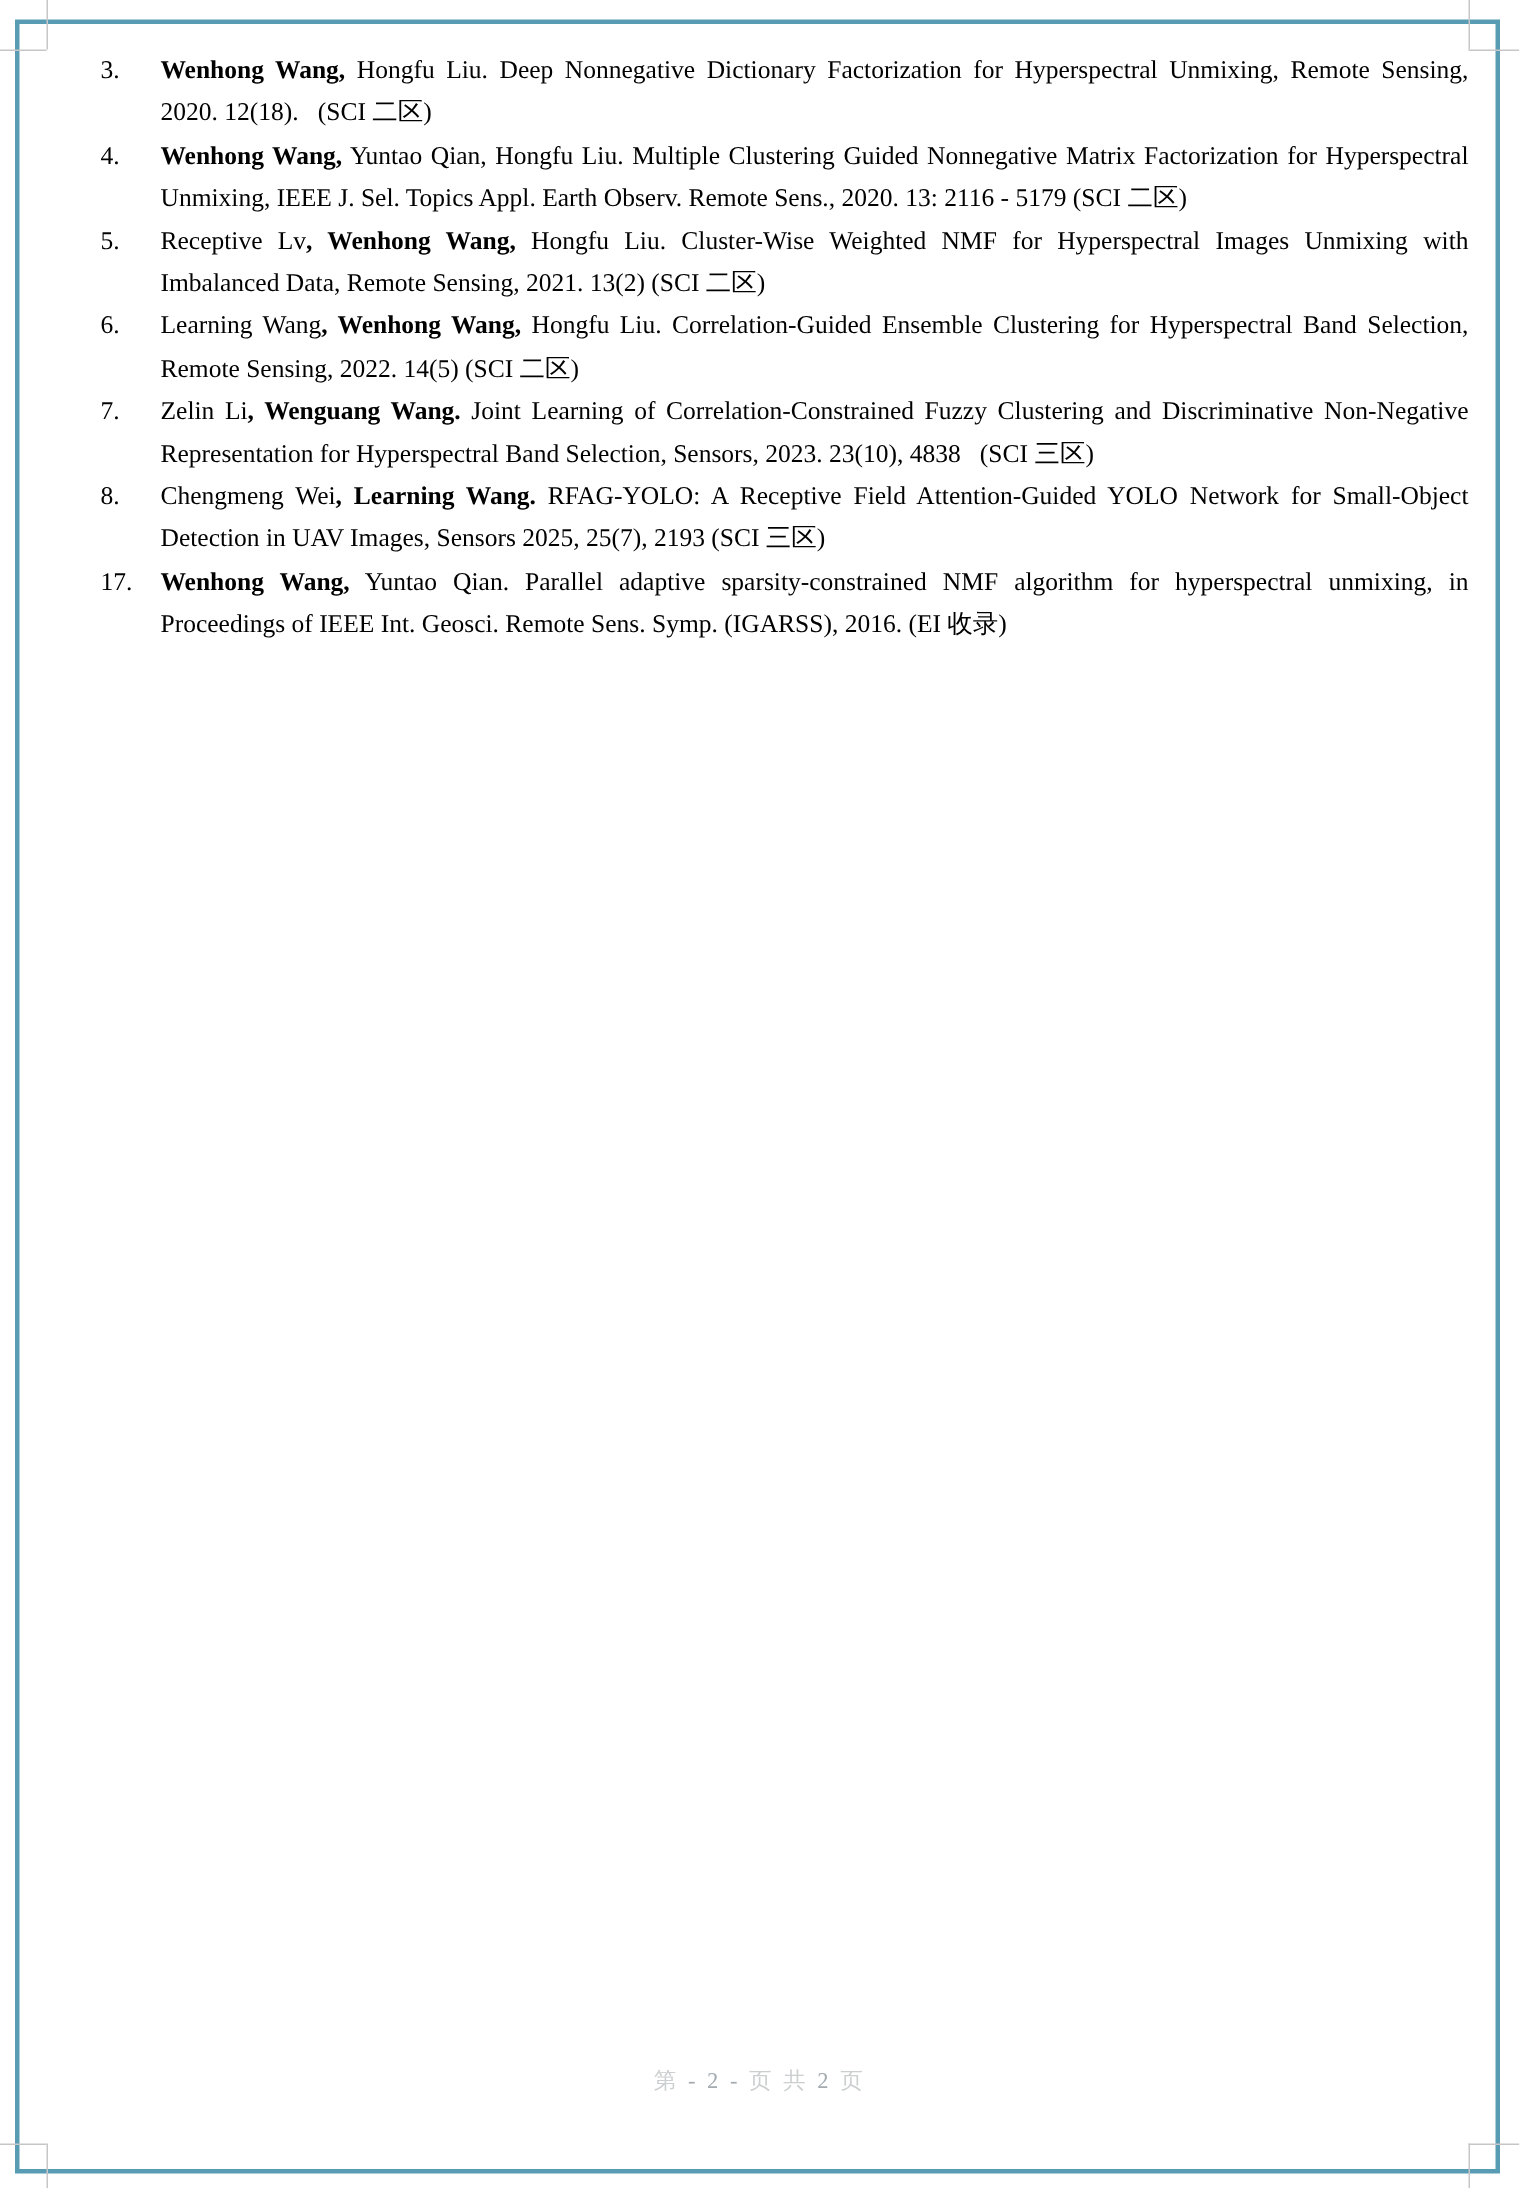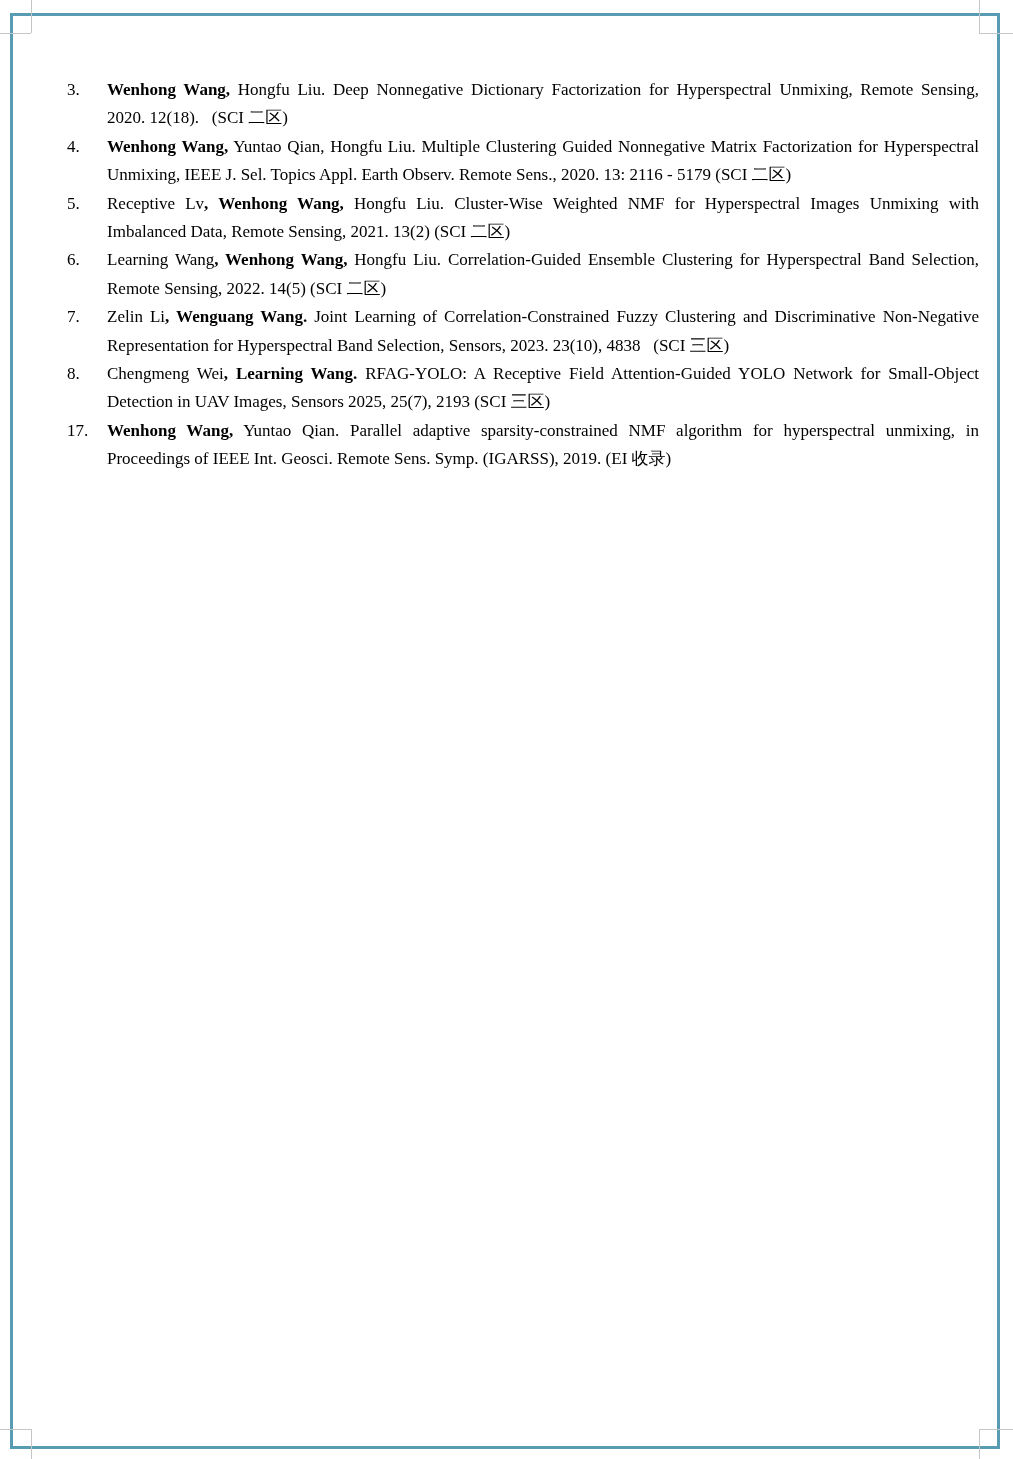--- a/index.html
+++ b/index.html
@@ -28,21 +28,20 @@
   .crop.bl-h { left: 0;     top: 1429px;  width: 31px; height: 1px;  }
   .crop.br-v { left: 979px; top: 1429px;  width: 1px;  height: 30px; }
   .crop.br-h { left: 979px; top: 1429px;  width: 34px; height: 1px;  }
 
   .content {
     position: absolute;
     left: 67px; top: 33px;
     width: 912px;
     font-size: 17px;
     line-height: 28.4px;
-    margin-top: 43px;
   }
   .pub-item {
     padding-left: 40px;
     text-indent: -40px;
     text-align: justify;
   }
   .pub-num {
     display: inline-block;
     width: 40px;
     text-indent: 0;
@@ -76,16 +75,17 @@
   <div class="crop br-v"></div>
   <div class="crop br-h"></div>
 
   <div class="content" id="pub-list">
       <div class="pub-item"><span class="pub-num">3.</span><span class="b">Wenhong Wang,</span><span> Hongfu Liu. Deep Nonnegative Dictionary Factorization for Hyperspectral Unmixing, Remote Sensing, 2020. 12(18).&nbsp;&nbsp; (SCI 二区)</span></div>
       <div class="pub-item"><span class="pub-num">4.</span><span class="b">Wenhong Wang,</span><span> Yuntao Qian, Hongfu Liu. Multiple Clustering Guided Nonnegative Matrix Factorization for Hyperspectral Unmixing, IEEE J. Sel. Topics Appl. Earth Observ. Remote Sens., 2020. 13: 2116 - 5179 (SCI 二区)</span></div>
       <div class="pub-item"><span class="pub-num">5.</span><span>Receptive Lv</span><span class="b">, Wenhong Wang,</span><span> Hongfu Liu. Cluster-Wise Weighted NMF for Hyperspectral Images Unmixing with Imbalanced Data, Remote Sensing, 2021. 13(2) (SCI 二区)</span></div>
       <div class="pub-item"><span class="pub-num">6.</span><span>Learning Wang</span><span class="b">, Wenhong Wang,</span><span> Hongfu Liu. Correlation-Guided Ensemble Clustering for Hyperspectral Band Selection, Remote Sensing, 2022. 14(5) (SCI 二区)</span></div>
       <div class="pub-item"><span class="pub-num">7.</span><span>Zelin Li</span><span class="b">, Wenguang Wang.</span><span> Joint Learning of Correlation-Constrained Fuzzy Clustering and Discriminative Non-Negative Representation for Hyperspectral Band Selection, Sensors, 2023. 23(10), 4838&nbsp;&nbsp; (SCI 三区)</span></div>
       <div class="pub-item"><span class="pub-num">8.</span><span>Chengmeng Wei</span><span class="b">, Learning Wang.</span><span> RFAG-YOLO: A Receptive Field Attention-Guided YOLO Network for Small-Object Detection in UAV Images, Sensors 2025, 25(7), 2193 (SCI 三区)</span></div>
-      <div class="pub-item"><span class="pub-num">17.</span><span class="b">Wenhong Wang,</span><span> Yuntao Qian. Parallel adaptive sparsity-constrained NMF algorithm for hyperspectral unmixing, in Proceedings of IEEE Int. Geosci. Remote Sens. Symp. (IGARSS), 2019. (EI 收录)</span></div>
+      <div class="pub-item"><span class="pub-num">17.</span><span class="b">Wenhong Wang,</span><span> Yuntao Qian. Parallel adaptive sparsity-constrained NMF algorithm for hyperspectral unmixing, in Proceedings of IEEE Int. Geosci. Remote Sens. Symp. (IGARSS), 2016. (EI 收录)</span></div>
     </div>
 
+  <div class="footer" id="page-footer"><span class="f-light">第 </span><span class="f-dark">- 2 - </span><span class="f-light">页 共 </span><span class="f-dark">2</span><span class="f-light"> 页</span></div>
 </div>
 
 </body></html>

